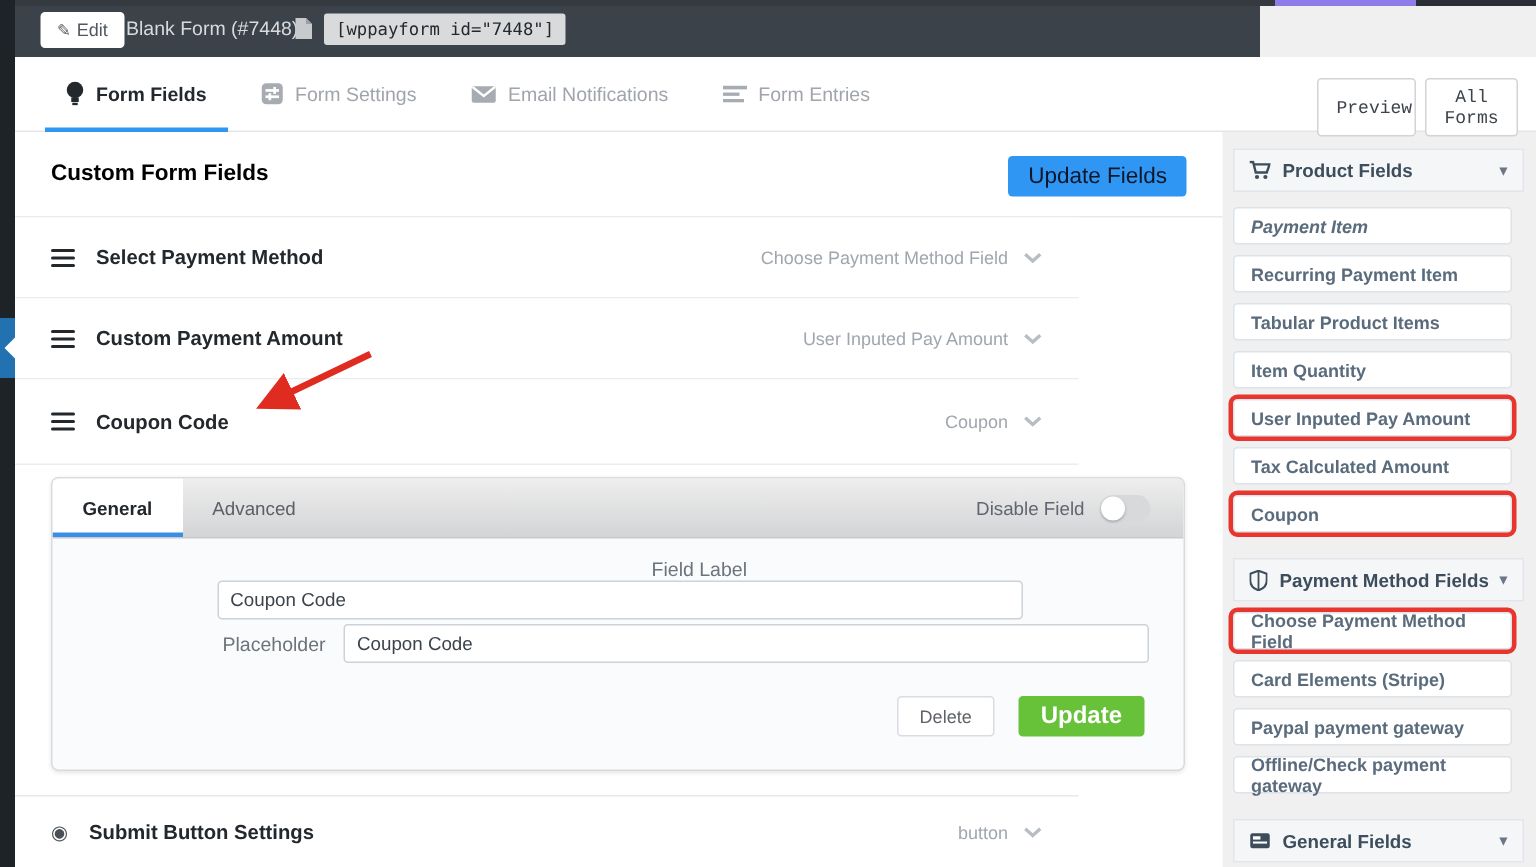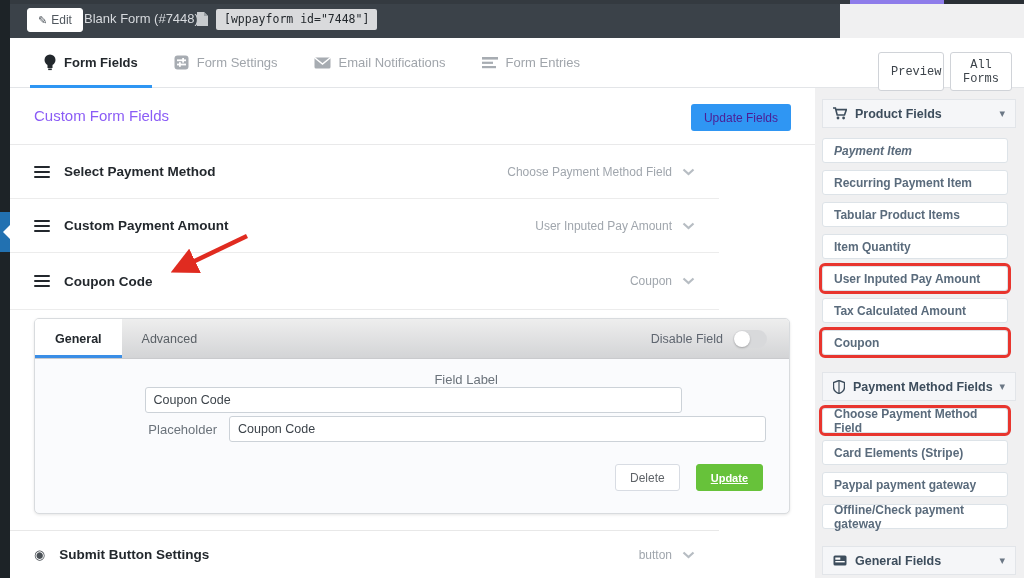--- a/index.html
+++ b/index.html
@@ -37,23 +37,23 @@
     border-bottom:1px solid #e3e5e8; display:flex; align-items:center; padding-left:34px; z-index:4; }
   .tab { position:relative; height:50px; display:flex; align-items:center; gap:8px;
     margin-right:36px; font-size:13px; color:#a0a5ab; cursor:pointer; }
   .tab .ticon svg { display:block; }
   .tab.active { color:#23282d; font-weight:bold;text-align:center; }
   .tab.active::after { content:""; position:absolute; left:-14px; right:-14px; bottom:0; height:3px; background:#2f96f3; }
   .expand-ic { position:absolute; right:22px; top:17px; width:18px; height:18px; cursor:pointer; }
   
   .main { position:absolute; left:10px; top:88px; width:805px; height:490px; background:#fff; z-index:1; }
   .main-head { position:relative; height:57px; border-bottom:1px solid #e9e9ea; }
-  .main-title { position:absolute; left:24px; top:19px; font-size:15px; font-weight:normal; color:#8b5cf6; }
+  .main-title { position:absolute; left:24px; top:19px; font-size:15px; font-weight:bold; color:#000000; }
   .update-fields { position:absolute; right:24px; top:16px; height:27px; padding:0 13px;
-    background:#2f96f3; border:none; border-radius:3px; color:#4c1d95; font-family:inherit; font-size:12px; cursor:pointer;margin-left:12px; }
+    background:#2f96f3; border:none; border-radius:3px; color:#0f172a; font-family:inherit; font-size:15px; cursor:pointer;margin-left:12px; }
   .frow { position:absolute; left:0; width:709px; display:flex; align-items:center; padding:0 24px;
     border-bottom:1px solid #ececec; background:#fff; }
   .frow-1 { top:57px;  height:54px; }
   .frow-2 { top:111px; height:54px; }
   .frow-3 { top:165px; height:57px; }
   .frow-submit { top:442px; height:48px; border-top:1px solid #e8e8e8; border-bottom:none; }
   .drag { width:16px; height:12px; display:flex; flex-direction:column; justify-content:space-between; cursor:grab; }
   .drag i { display:block; height:2px; background:#23282d; border-radius:1px; }
   .frow-label { margin-left:14px; font-size:13.5px; font-weight:bold; color:#23282d; }
   .frow-type { margin-left:auto; font-size:12px; color:#a0a6ad; }
@@ -76,21 +76,21 @@
   .field-row { position:absolute; left:0; width:756px; display:flex; align-items:center; }
   .field-row-1 { top:13px;flex-direction:column; }
   .field-row-2 { top:57px; }
   .f-label { width:194px; text-align:right; padding-right:12px; font-size:13px; color:#6b737b; }
   .f-input { width:537px; height:26px; border:1px solid #ccd2d8; border-radius:3px; padding:0 8px;
     font-family:inherit; font-size:12.5px; color:#3c434a; background:#fff; }
   .panel-foot { position:absolute; right:26px; top:105px; display:flex; gap:16px; }
   .btn-delete { height:27px; padding:0 14px; background:#fff; border:1px solid #d8dce3; border-radius:3px;
     font-family:inherit; font-size:12px; color:#5f6368; cursor:pointer; }
   .btn-update { height:27px; padding:0 14px; background:#67c23a; border:1px solid #67c23a; border-radius:3px;
-    font-family:inherit; font-size:11px; color:#fff; font-weight:bold; cursor:pointer;text-decoration:underline; }
+    font-family:inherit; font-size:16px; color:#fff; font-weight:bold; cursor:pointer; }
   
   .sidebar { position:absolute; left:822px; top:88px; width:194px; height:490px; z-index:1; }
   .s-head { position:absolute; left:0; width:194px; height:29px; background:#f5f6f8;
     border:1px solid #e2e5e9; display:flex; align-items:center; padding:0 10px; cursor:pointer; }
   .s-head .s-ic { display:flex; margin-right:8px; }
   .s-head .s-title { font-size:12.5px; font-weight:bold; color:#3d4d5c; }
   .s-caret { margin-left:auto; font-size:11px; color:#6b7785; }
   .s-item { position:absolute; left:0; width:186px; height:25px; background:#fff;
     border:1px solid #dde3e8; border-radius:3px; display:flex; align-items:center; padding:0 11px;
     font-size:12px; font-weight:bold; color:#5a6b7c; cursor:grab; }

